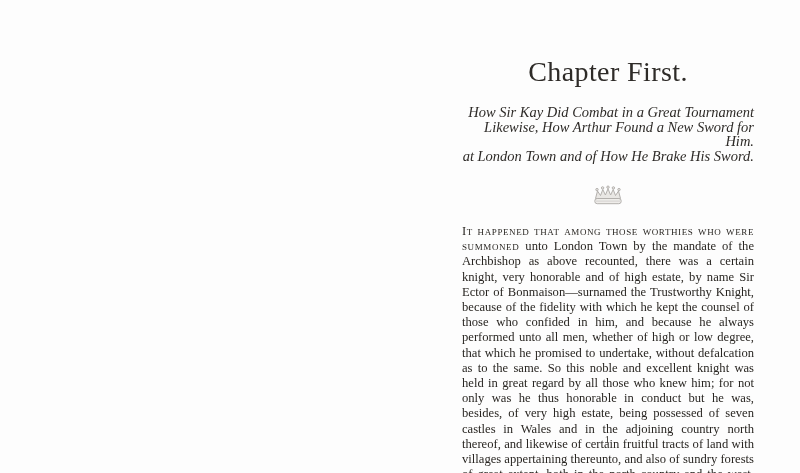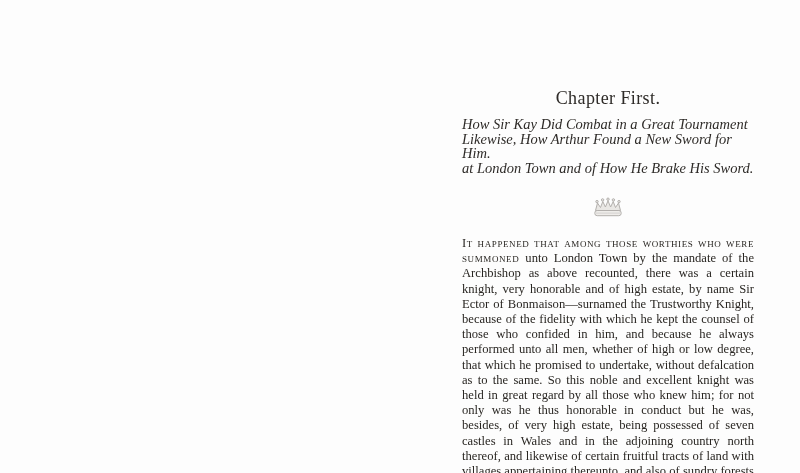--- a/index.html
+++ b/index.html
@@ -30,34 +30,34 @@
     left: 400px; top: 0;
     width: 400px; height: 473px;
   }
   .text-column {
     position: absolute;
     left: 62px;
     top: 0;
     width: 292px;
   }
   .chapter-title {
-    margin: 85px 0 0 0;
-    font-size: 18px;
+    margin: 59px 0 0 0;
+    font-size: 28px;
     line-height: 26px;
     font-weight: normal;
     text-align: center;
     letter-spacing: 0.4px;
     color: #2e2b28;
   }
   .chapter-subtitle {
-    margin-top: 6px;
+    margin-top: 20px;
     font-style: italic;
     font-size: 14.5px;
     line-height: 14.5px;
-    text-align: left;
+    text-align: right;
     color: #2e2b28;
     font-family: Liberation Serif, serif;
   }
   .ornament-wrap {
     margin-top: 21px;
     text-align: center;
     height: 24px;
   }
   .body-paragraph {
     margin: 16px 0 0 0;

